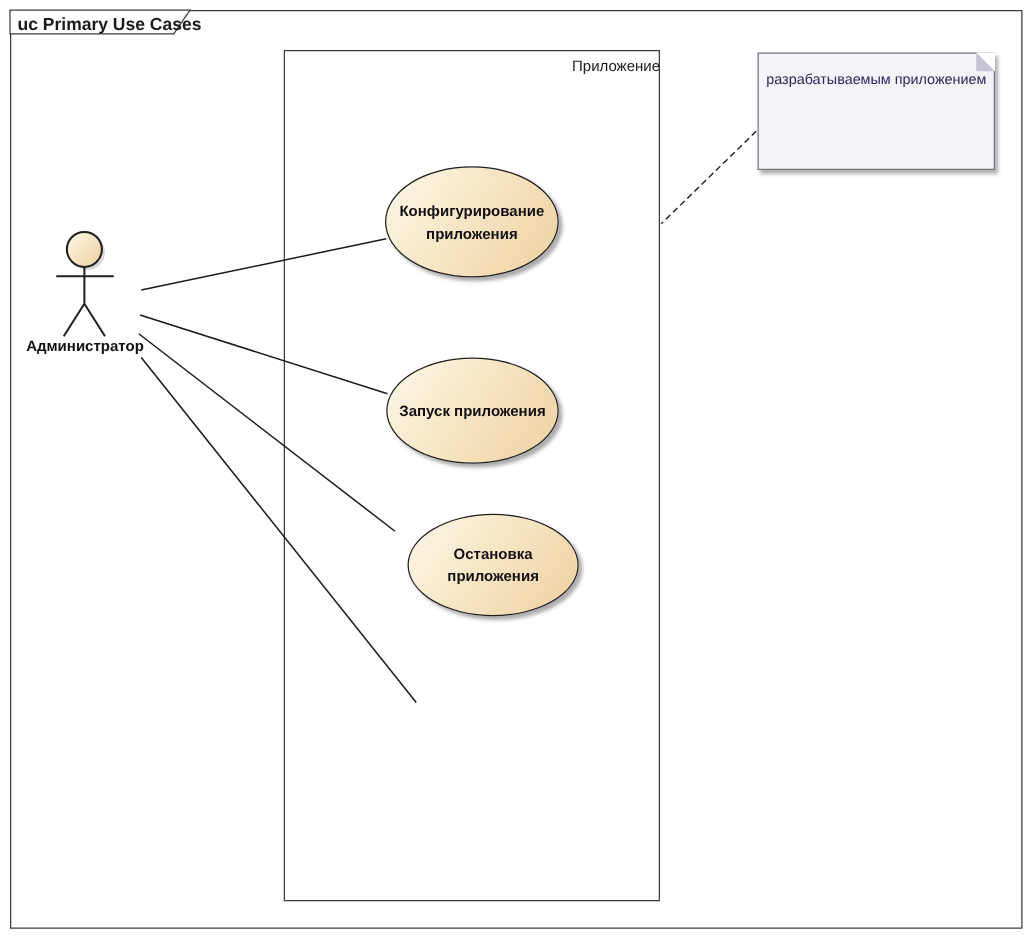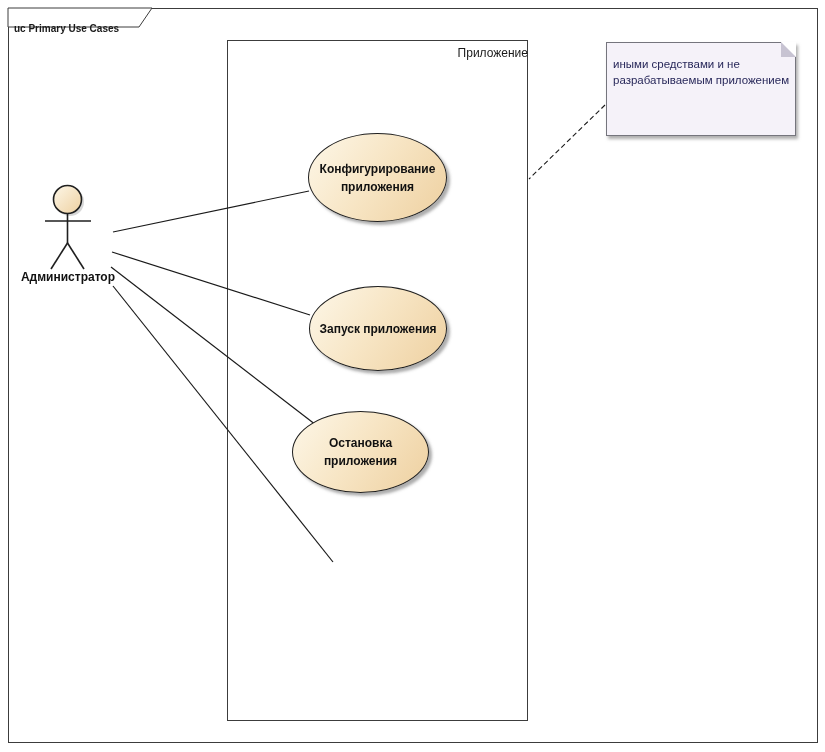--- a/index.html
+++ b/index.html
@@ -4,22 +4,22 @@
 <style>
   html, body { margin: 0; padding: 0; background: #ffffff; }
   body { width: 825px; height: 752px; font-family: "Liberation Sans", sans-serif; }
   #canvas { position: relative; width: 825px; height: 752px; background: #ffffff; overflow: hidden; }
 
   .frame-border {
     position: absolute; left: 8px; top: 8px; width: 810px; height: 735px;
     border: 1px solid #3c3c3c; box-sizing: border-box; z-index: 0;
   }
   .frame-title {
-    position: absolute; left: 14px; top: 23px; z-index: 4;
-    font-size: 10px; font-weight: bold; color: #1a1a1a; white-space: nowrap;
+    position: absolute; left: 14px; top: 11px; z-index: 4;
+    font-size: 14px; font-weight: bold; color: #1a1a1a; white-space: nowrap;
   }
 
   .system-boundary {
     position: absolute; left: 227px; top: 40px; width: 301px; height: 681px;
     border: 1px solid #3c3c3c; box-sizing: border-box; z-index: 1; background: transparent;
   }
   .boundary-title {
     position: absolute; left: 227px; top: 46px; width: 301px; z-index: 1;
     text-align: right; font-size: 12px; color: #1a1a1a;
   }
@@ -29,21 +29,21 @@
   .usecase {
     position: absolute; z-index: 3; box-sizing: border-box;
     border: 1.5px solid #1f1f1f; border-radius: 50%;
     background: linear-gradient(125deg, #fdf7e8 0%, #f7e5c4 48%, #eed0a0 100%);
     box-shadow: 3px 3px 3px rgba(105,105,105,0.55);
     display: flex; flex-direction: column; align-items: center; justify-content: center;
     text-align: center; font-size: 12px; font-weight: bold; color: #111111; line-height: 18px;
   }
   #usecase-1 { left: 308px; top: 133px; width: 139px; height: 89px; }
   #usecase-2 { left: 309px; top: 286px; width: 138px; height: 85px; }
-  #usecase-3 { left: 292px; top: 411px; width: 137px; height: 82px; }
+  #usecase-3 { left: 326px; top: 411px; width: 137px; height: 82px; }
   #usecase-4 { left: 318px; top: 556px; width: 139px; height: 86px; }
 
   .actor-label {
     position: absolute; left: 18px; top: 270px; width: 100px; z-index: 3;
     text-align: center; font-size: 12px; font-weight: bold; color: #111111; white-space: nowrap;
   }
 
   .note {
     position: absolute; left: 606px; top: 42px; width: 190px; height: 94px; z-index: 3;
     background: #f5f2f9; border: 1px solid #75757d; box-sizing: border-box;
@@ -108,17 +108,16 @@
     <div class="uc-line"></div>
   </div>
   <div id="usecase-3" class="usecase">
     <div class="uc-line">Остановка</div>
     <div class="uc-line">приложения</div>
   </div>
 
   <div class="actor-label">Администратор</div>
 
   <div class="note">
-    <div class="note-line">иными средствами и не</div>
     <div class="note-line">разрабатываемым приложением</div>
   </div>
 
 </div>
 
 </body></html>

